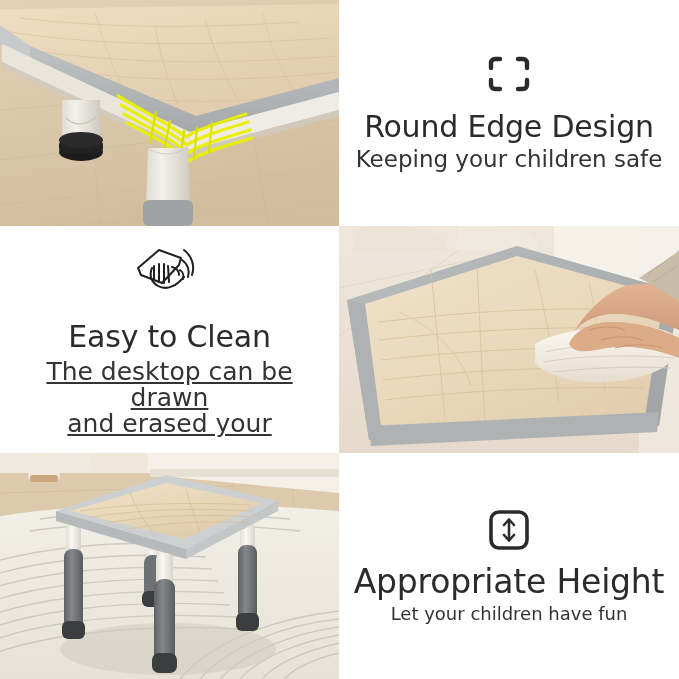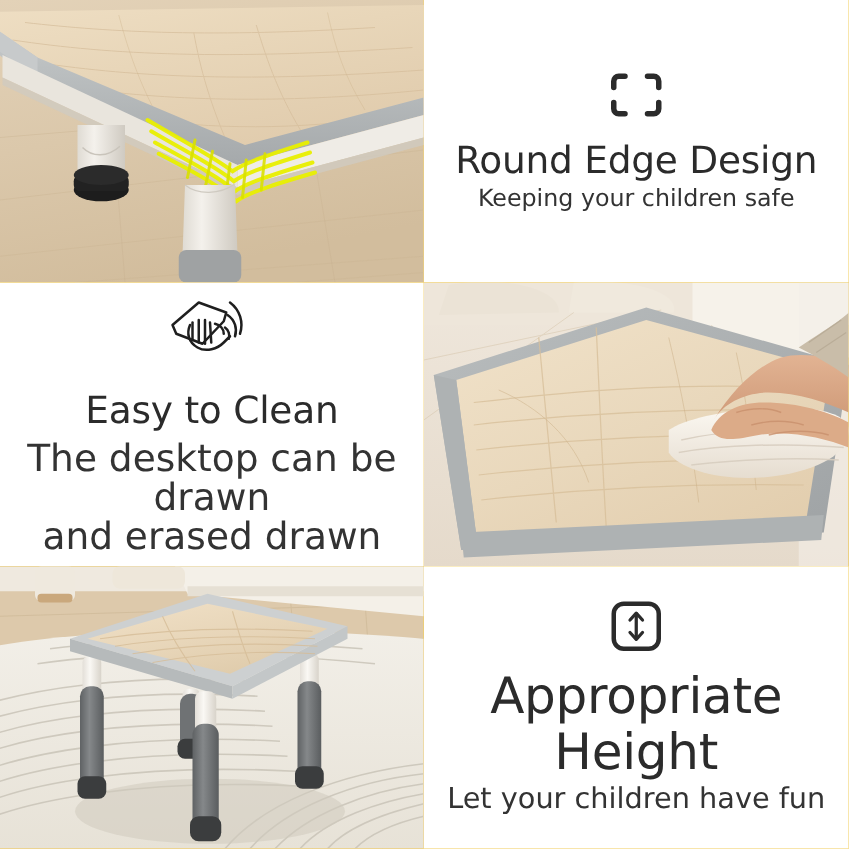--- a/index.html
+++ b/index.html
@@ -51,29 +51,29 @@
     letter-spacing: -0.2px;
     line-height: 1.12;
   }
   .panel-sub {
     color: #333333;
     font-weight: 400;
     line-height: 1.08;
   }
   
   .p-round .panel-title { font-size: 30px; margin: 0 0 3px 0; }
-  .p-round .panel-sub   { font-size: 19px; }
+  .p-round .panel-sub   { font-size: 23px; }
   .p-round .icon-wrap   { margin-bottom: 16px; }
 
   .p-clean .panel-title { font-size: 30px; margin: 16px 0 6px 0; }
-  .p-clean .panel-sub   { font-size: 30px; line-height: 1.04; }
+  .p-clean .panel-sub   { font-size: 25px; line-height: 1.04; text-decoration: underline; }
   .p-clean .icon-wrap   { margin-bottom: 8px; }
 
-  .p-height .panel-title { font-size: 40px; margin: 0 0 3px 0; }
-  .p-height .panel-sub   { font-size: 23px; }
+  .p-height .panel-title { font-size: 33px; margin: 0 0 3px 0; }
+  .p-height .panel-sub   { font-size: 18px; }
   .p-height .icon-wrap   { margin-bottom: 13px; }
 
   
   .photo { width: 100%; height: 100%; display: block; }
 </style>
 </head>
 <body>
 
 <div id="page">
   <div class="grid">
@@ -200,21 +200,21 @@
 
             <path d="M52 8 C60 14, 63 24, 60 33"></path>
             <path d="M50 18 C56 22, 58 29, 56 35"></path>
             <path d="M48 28 C51 30, 52 34, 51 37"></path>
           </g>
         </svg>
       </span>
       <div class="panel-title">Easy to Clean</div>
       <div class="panel-sub">
         <div>The desktop can be drawn</div>
-        <div>and erased drawn</div>
+        <div>and erased your</div>
       </div>
     </div>
 
     <div class="cell">
       <svg class="photo" viewBox="0 0 340 227" preserveAspectRatio="xMidYMid slice">
         <defs>
           <linearGradient id="bgWall" x1="0" y1="0" x2="0" y2="1">
             <stop offset="0%" stop-color="#efe7dc"></stop>
             <stop offset="100%" stop-color="#e5dacb"></stop>
           </linearGradient>

